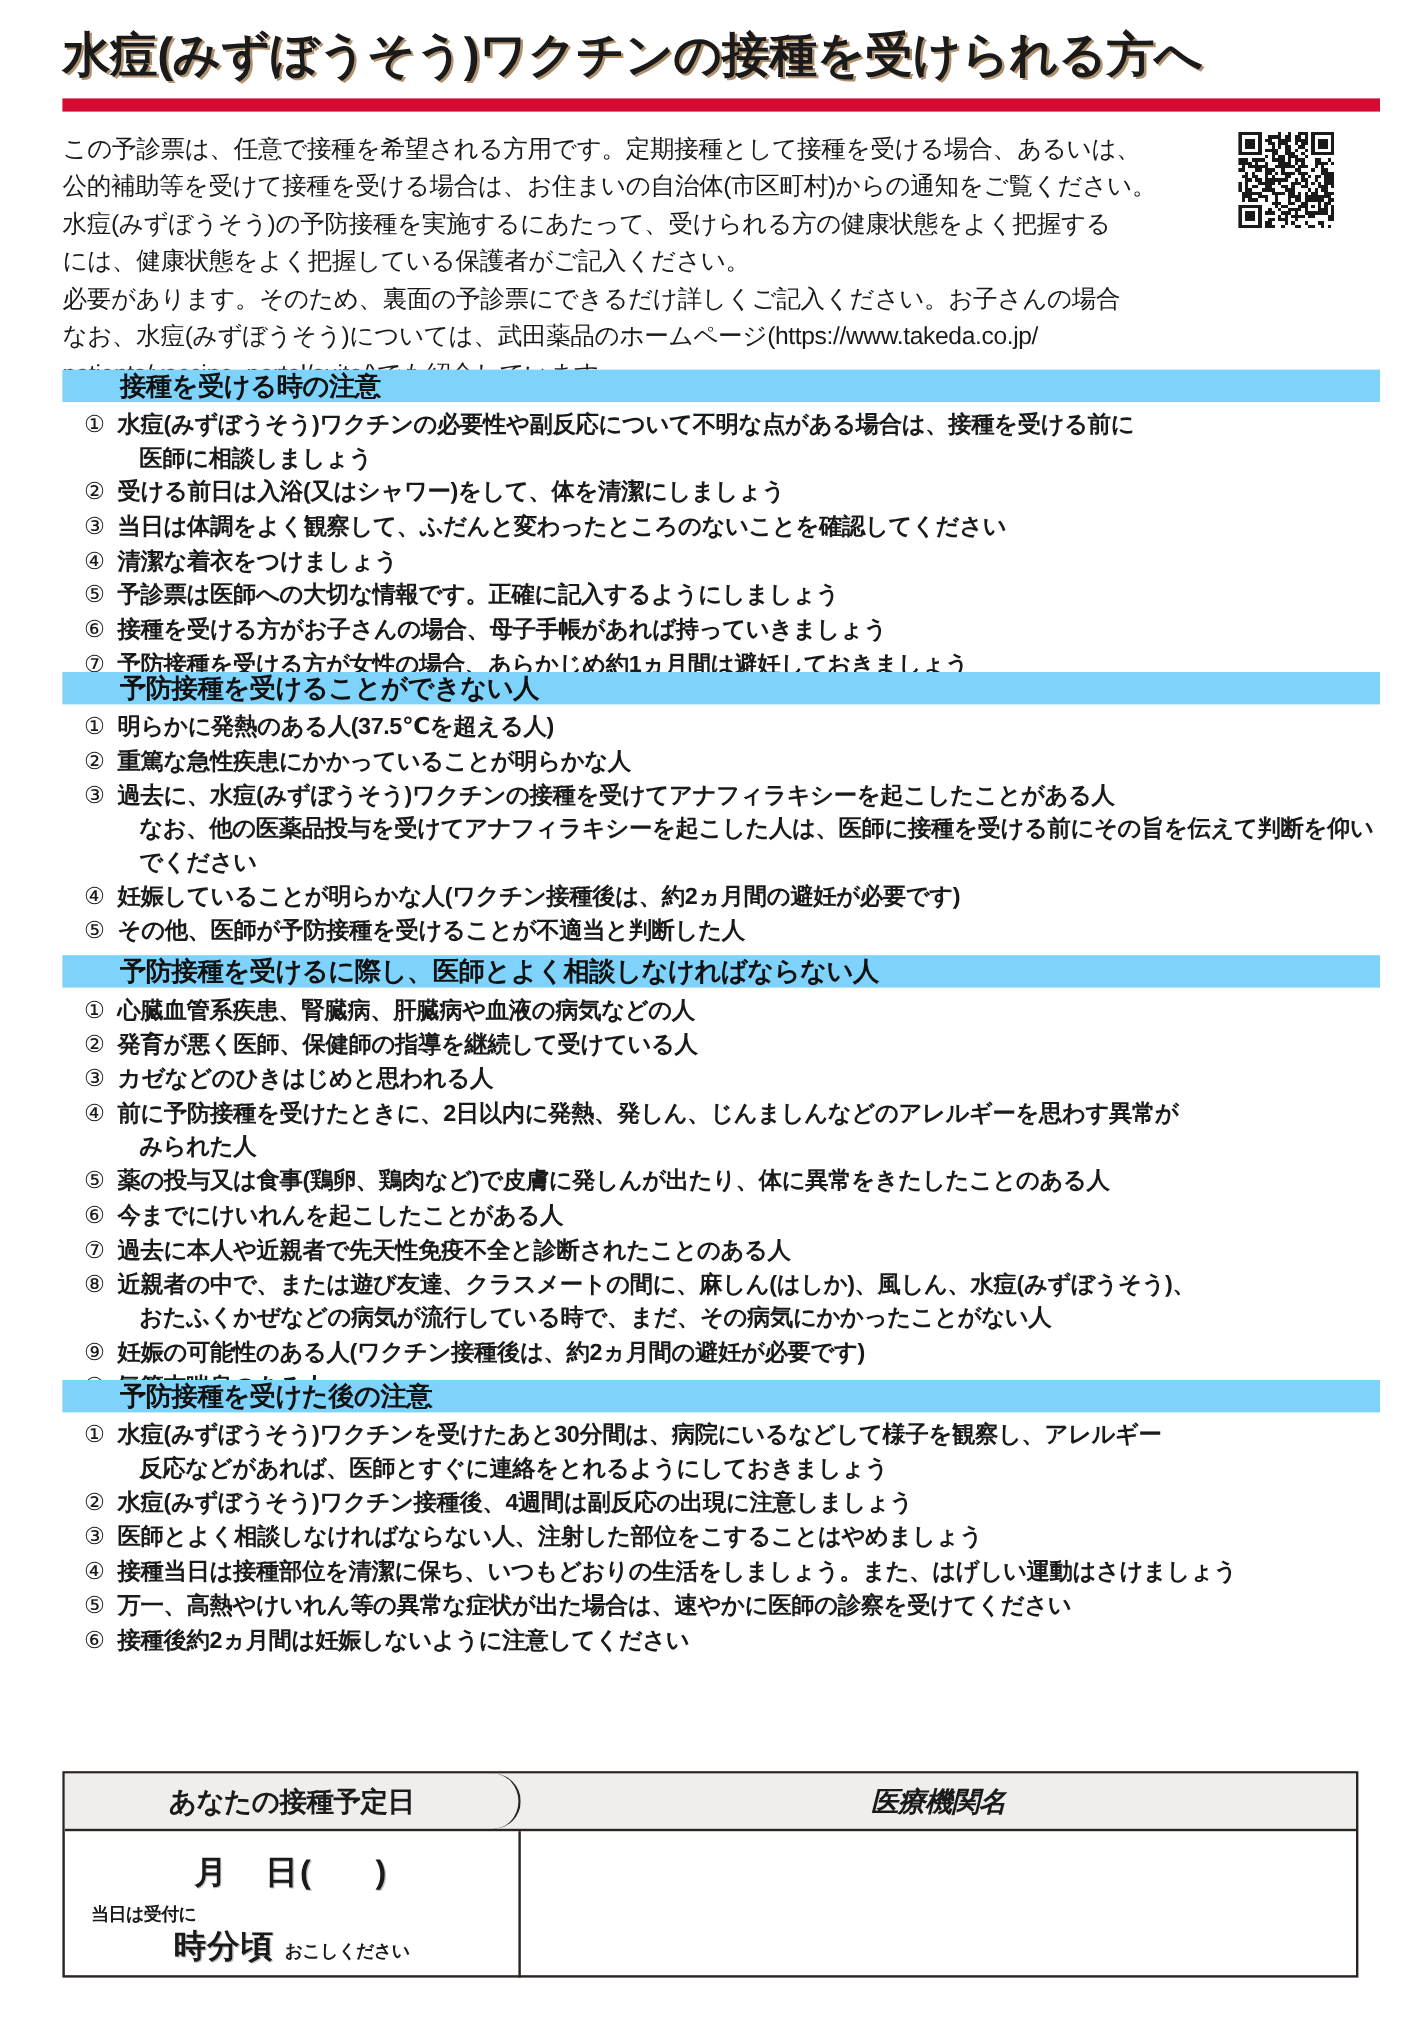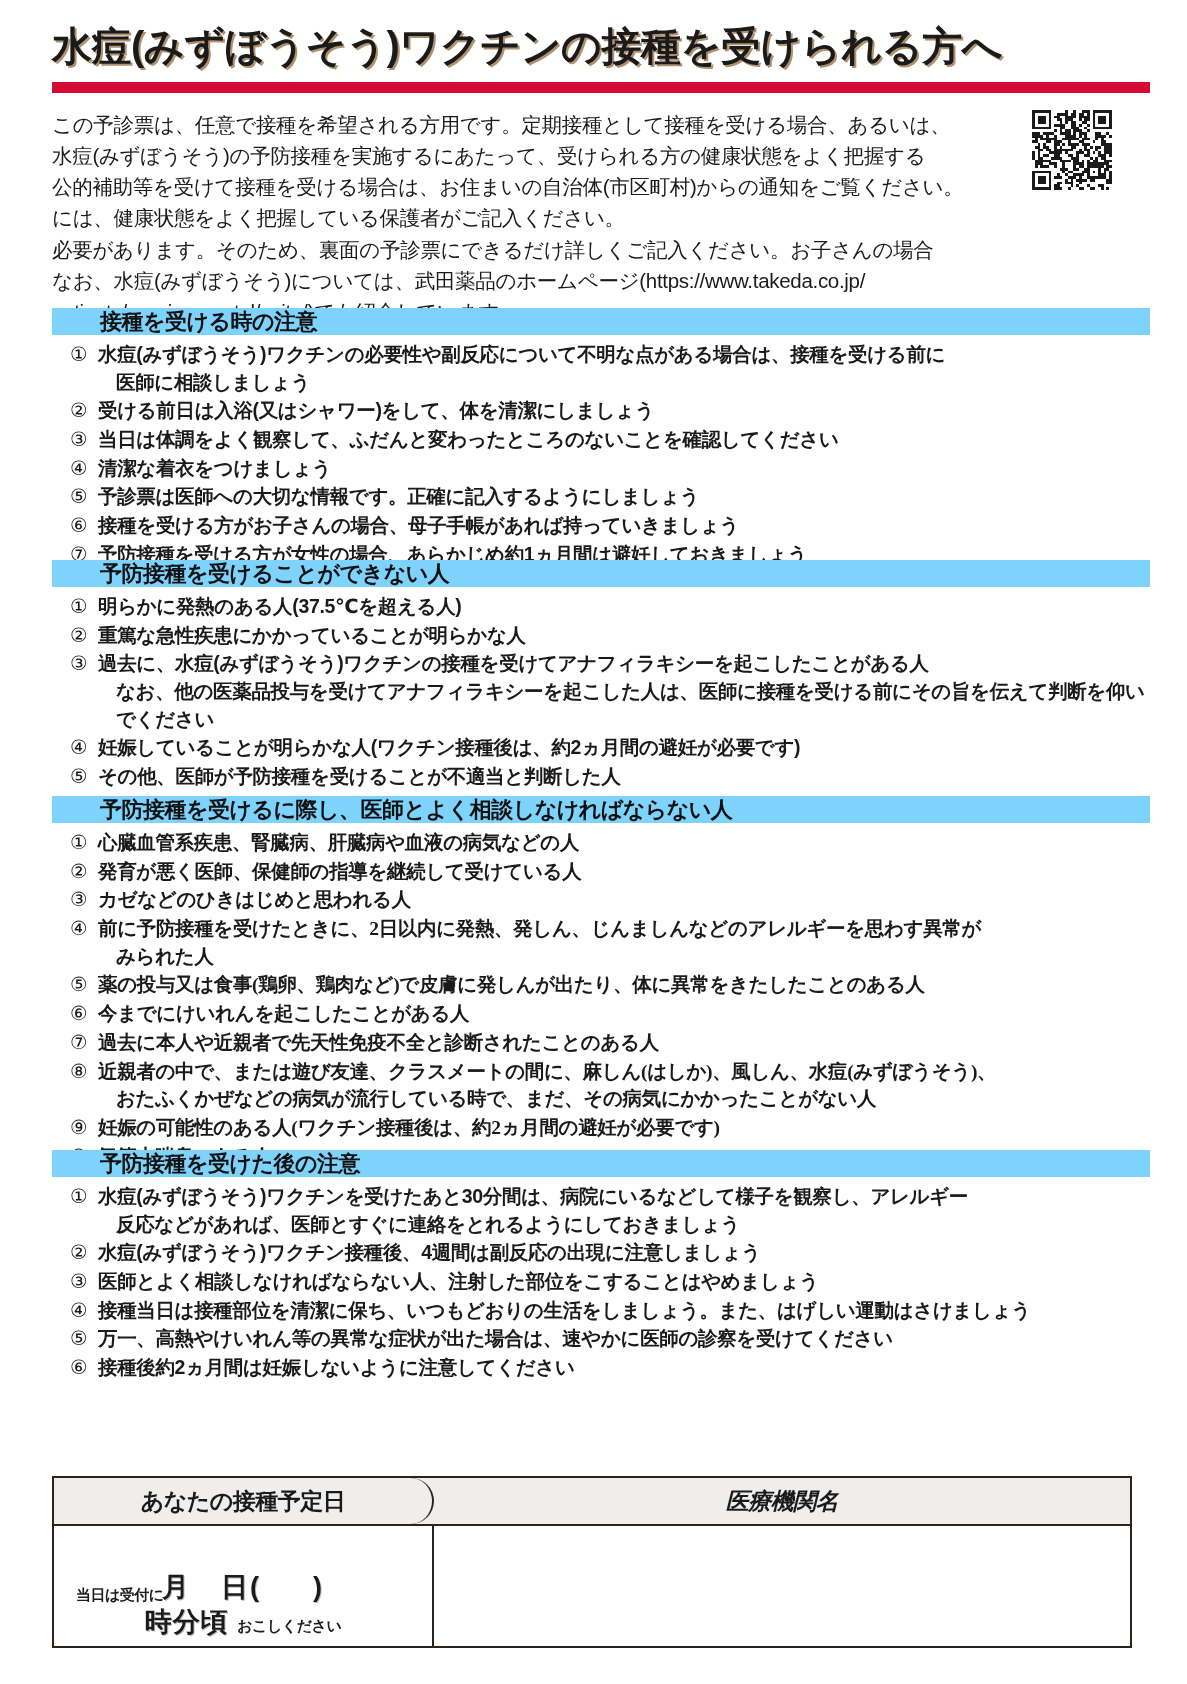--- a/index.html
+++ b/index.html
@@ -97,21 +97,20 @@
     width:380px; border-right:2px solid #2b2320;
     box-sizing:border-box; position:relative;
   }
   .sch-body .c2{ flex:1; }
 
   .row-date{
     position:absolute; left:0; top:16px; width:100%;
     text-align:center;
     font-size:27px; font-weight:bold; letter-spacing:2px;
     text-shadow:1px 1px 0 #bdbdbd;
-    margin-top:27px;
   }
   .row-date .sp{display:inline-block;width:30px;}
   .row-date .sp2{display:inline-block;width:52px;}
   .row-note{
     position:absolute; left:22px; top:60px;
     font-size:15px; font-weight:bold; letter-spacing:-0.5px;
   }
   .row-time{
     position:absolute; left:0; top:78px; width:100%;
     text-align:center;
@@ -126,22 +125,22 @@
 </head>
 <body>
 
 <div class="page">
 
   <div class="title">水痘(みずぼうそう)ワクチンの接種を受けられる方へ</div>
   <div class="redbar"></div>
 
   <div class="intro">
     <p>この予診票は、任意で接種を希望される方用です。定期接種として接種を受ける場合、あるいは、</p>
+    <p>公的補助等を受けて接種を受ける場合は、お住まいの自治体(市区町村)からの通知をご覧ください。</p>
     <p>水痘(みずぼうそう)の予防接種を実施するにあたって、受けられる方の健康状態をよく把握する</p>
-    <p>公的補助等を受けて接種を受ける場合は、お住まいの自治体(市区町村)からの通知をご覧ください。</p>
     <p>には、健康状態をよく把握している保護者がご記入ください。</p>
     <p>必要があります。そのため、裏面の予診票にできるだけ詳しくご記入ください。お子さんの場合</p>
     <p>なお、水痘(みずぼうそう)については、武田薬品のホームページ(https://www.takeda.co.jp/</p>
     <p>patients/vaccine_portal/suito/)でも紹介しています。</p>
   </div>
 
   <div class="qr">
     <svg width="80" height="80" viewBox="0 0 29 29" shape-rendering="crispEdges" aria-hidden="true">
       <rect width="29" height="29" fill="#ffffff"></rect>
       <g fill="#1a1a1a" id="qr-cells">
@@ -170,21 +169,21 @@
           <span class="label">予防接種を受けることができない人</span>
         </div>
         <ol class="items">
           <li><span class="num">①</span><span>明らかに発熱のある人(37.5℃を超える人)</span></li>
           <li><span class="num">②</span><span>重篤な急性疾患にかかっていることが明らかな人</span></li>
           <li><span class="num">③</span><span>過去に、水痘(みずぼうそう)ワクチンの接種を受けてアナフィラキシーを起こしたことがある人</span><span class="sub">なお、他の医薬品投与を受けてアナフィラキシーを起こした人は、医師に接種を受ける前にその旨を伝えて判断を仰いでください</span></li>
           <li><span class="num">④</span><span>妊娠していることが明らかな人(ワクチン接種後は、約2ヵ月間の避妊が必要です)</span></li>
           <li><span class="num">⑤</span><span>その他、医師が予防接種を受けることが不適当と判断した人</span></li>
         </ol>
       </div>
-      <div class="section" style="top: 796px; font-family: Liberation Serif, serif;">
+      <div class="section" style="top: 796px;">
         <div class="sec-head">
           <span class="label">予防接種を受けるに際し、医師とよく相談しなければならない人</span>
         </div>
         <ol class="items">
           <li><span class="num">①</span><span>心臓血管系疾患、腎臓病、肝臓病や血液の病気などの人</span></li>
           <li><span class="num">②</span><span>発育が悪く医師、保健師の指導を継続して受けている人</span></li>
           <li><span class="num">③</span><span>カゼなどのひきはじめと思われる人</span></li>
           <li><span class="num">④</span><span>前に予防接種を受けたときに、2日以内に発熱、発しん、じんましんなどのアレルギーを思わす異常が</span><span class="sub">みられた人</span></li>
           <li><span class="num">⑤</span><span>薬の投与又は食事(鶏卵、鶏肉など)で皮膚に発しんが出たり、体に異常をきたしたことのある人</span></li>
           <li><span class="num">⑥</span><span>今までにけいれんを起こしたことがある人</span></li>

